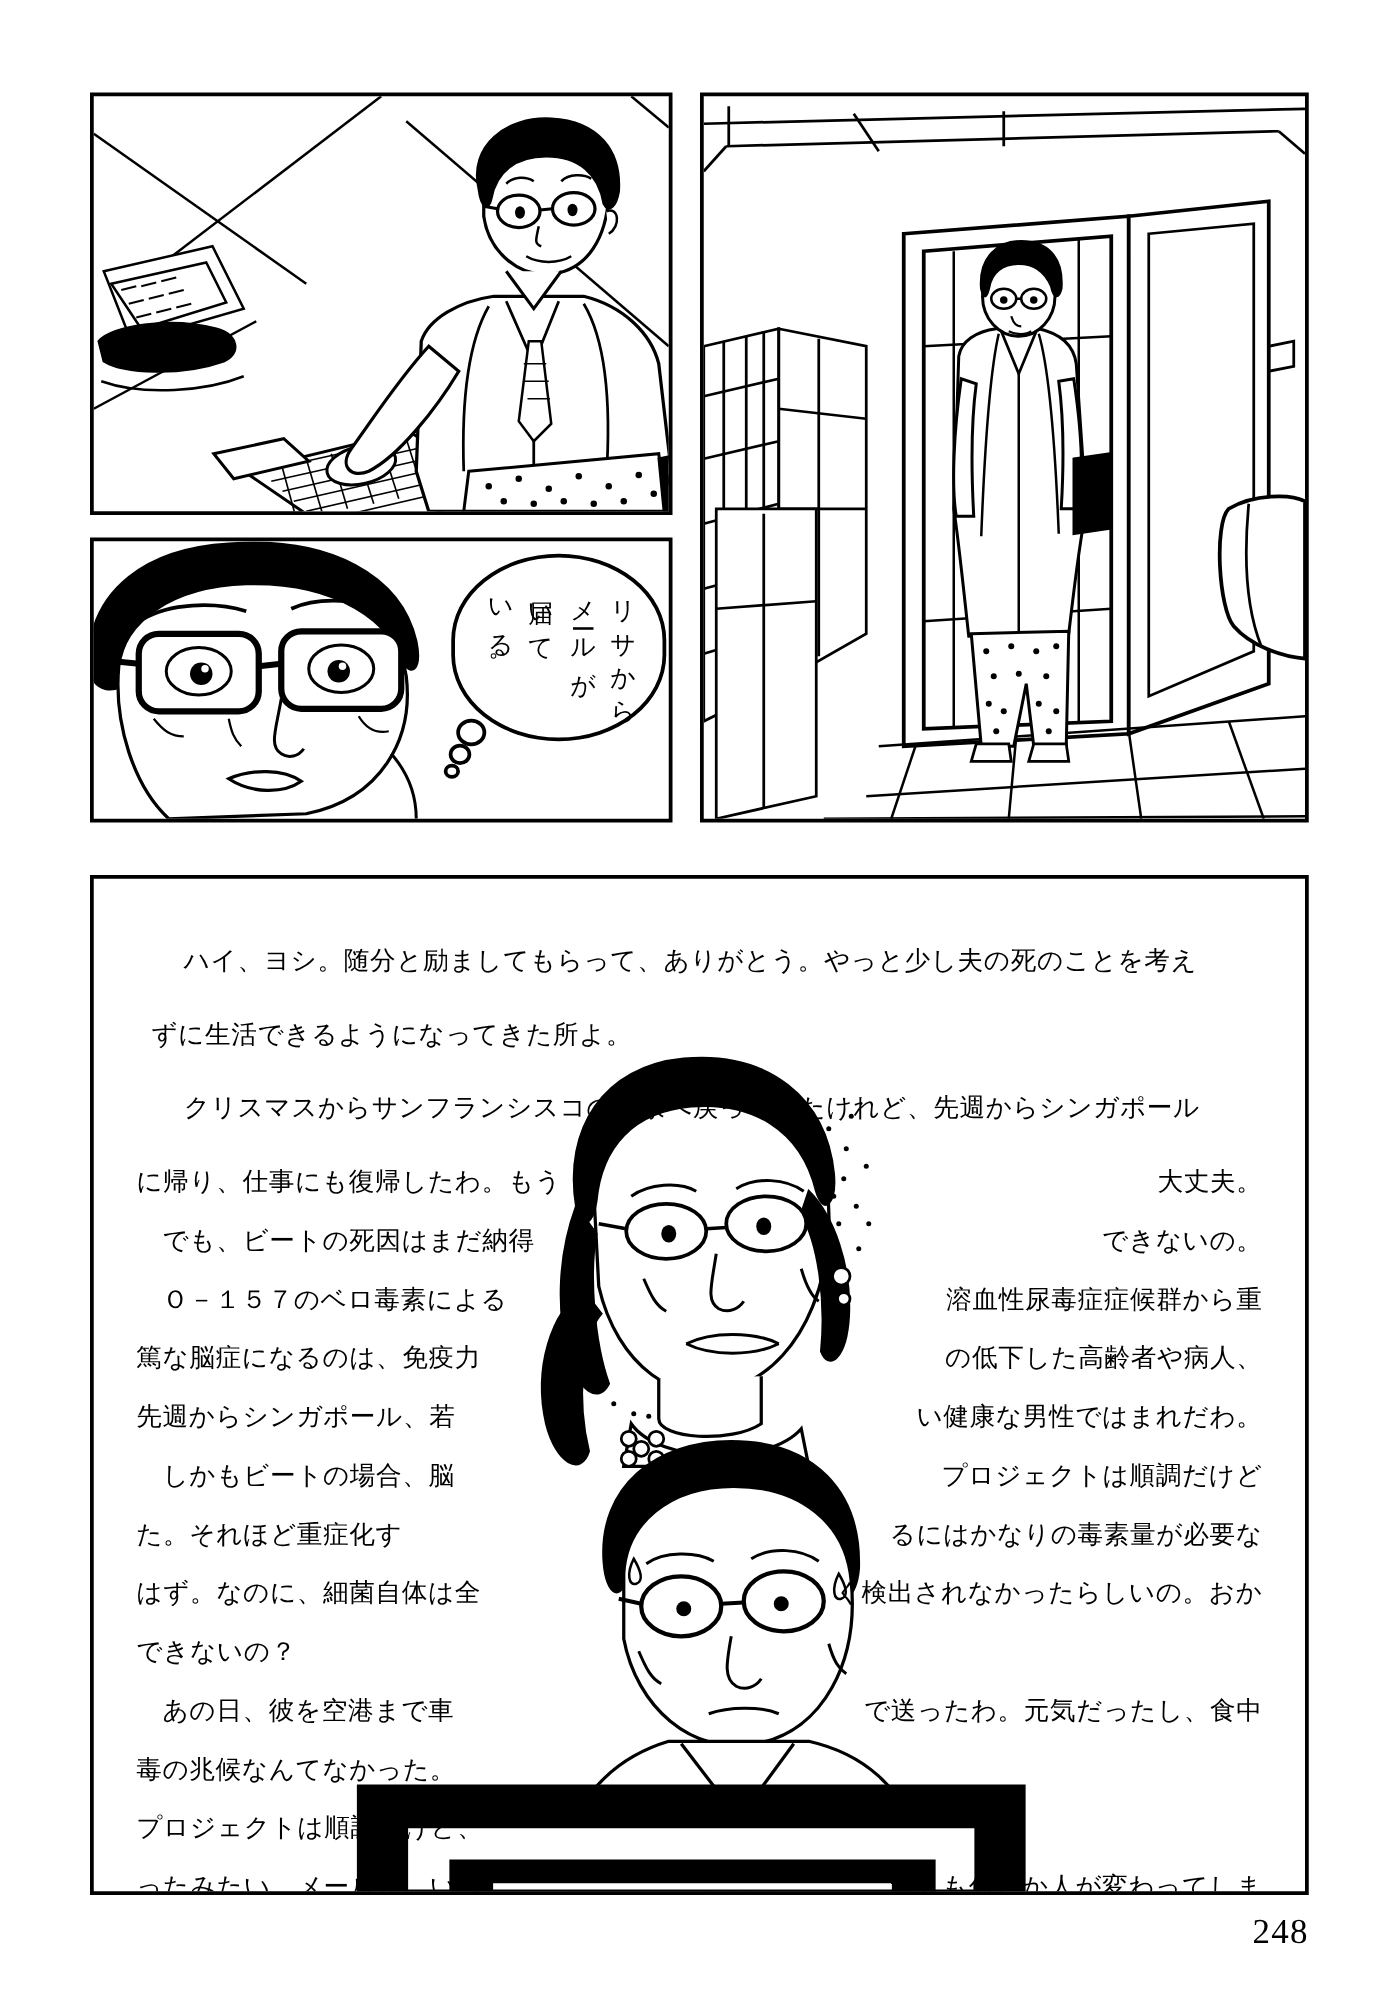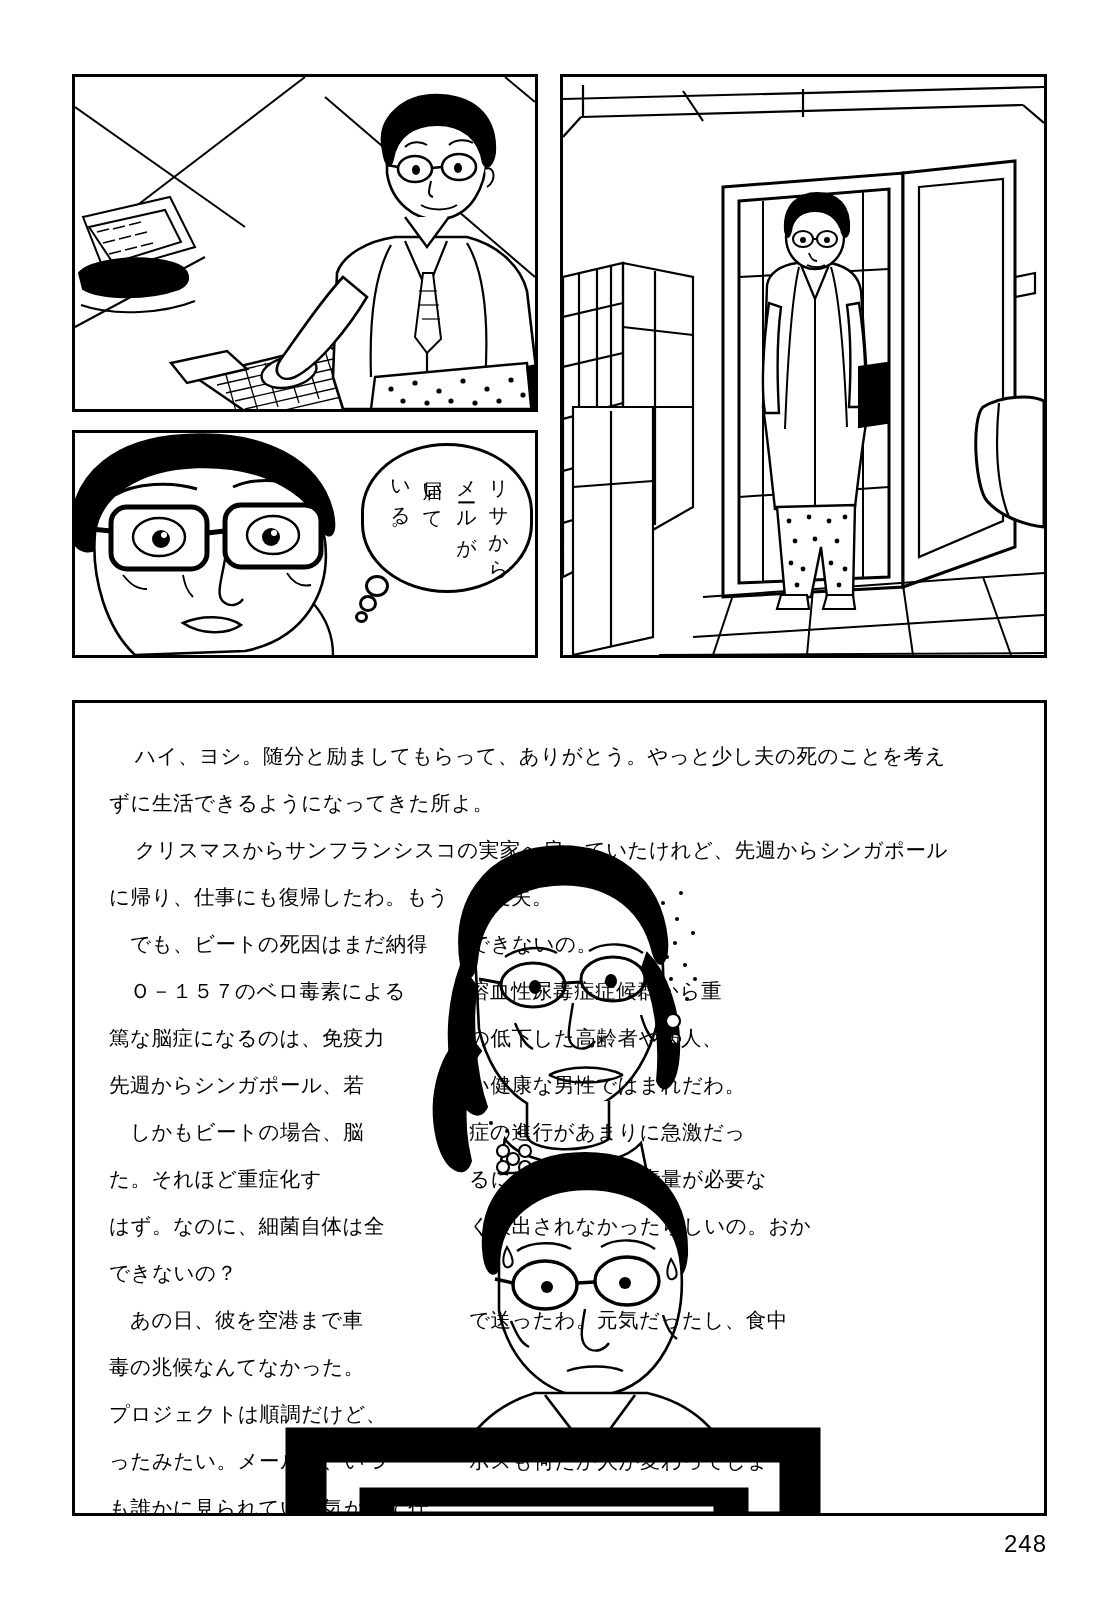--- a/index.html
+++ b/index.html
@@ -42,24 +42,24 @@
     position: absolute;
     left: 0; top: 0; right: 0; bottom: 0;
     padding: 30px 34px;
     box-sizing: border-box;
     font-family: "DejaVu Sans", sans-serif;
     font-size: 20.5px;
     line-height: 47px;
     letter-spacing: 0.5px;
     color: #000;
   }
-  .letter p { margin: 0; }
+  .letter p { margin: 12px; }
   .lt-row { display: flex; width: 100%; }
   .lt-left  { width: 360px; white-space: nowrap; }
-  .lt-right { flex: 1; text-align: left; white-space: nowrap; }
+  .lt-right { flex: 1; text-align: right; white-space: nowrap; }
   .lt-full  { white-space: nowrap; }
   .indent { padding-left: 26px; }
 
   
   .balloon {
     position: absolute;
     border: 3px solid #000;
     background: #fff;
     border-radius: 50% / 46%;
     box-sizing: border-box;
@@ -80,22 +80,22 @@
     border-radius: 50%;
     background: #fff;
     box-sizing: border-box;
   }
 
   
   #page-number {
     position: absolute;
     right: 72px;
     top: 1530px;
-    font-family: Liberation Sans, sans-serif;
-    font-size: 24px;
+    font-family: Liberation Serif, serif;
+    font-size: 28px;
     letter-spacing: 1px;
     color: #000;
   }
 </style>
 </head>
 <body>
 
 <div class="page">
 
   <div class="panel" id="panel-top-left">
@@ -627,21 +627,21 @@
       <div class="lt-row">
         <span class="lt-left">篤な脳症になるのは、免疫力</span>
         <span class="lt-right">の低下した高齢者や病人、</span>
       </div>
       <div class="lt-row">
         <span class="lt-left">先週からシンガポール、若</span>
         <span class="lt-right">い健康な男性ではまれだわ。</span>
       </div>
       <div class="lt-row">
         <span class="lt-left">　しかもビートの場合、脳</span>
-        <span class="lt-right">症の進行があまりに急激だっ</span>
+        <span class="lt-right">プロジェクトは順調だけど</span>
       </div>
       <div class="lt-row">
         <span class="lt-left">た。それほど重症化す</span>
         <span class="lt-right">るにはかなりの毒素量が必要な</span>
       </div>
       <div class="lt-row">
         <span class="lt-left">はず。なのに、細菌自体は全</span>
         <span class="lt-right">く検出されなかったらしいの。おか</span>
       </div>
       <div class="lt-row">

